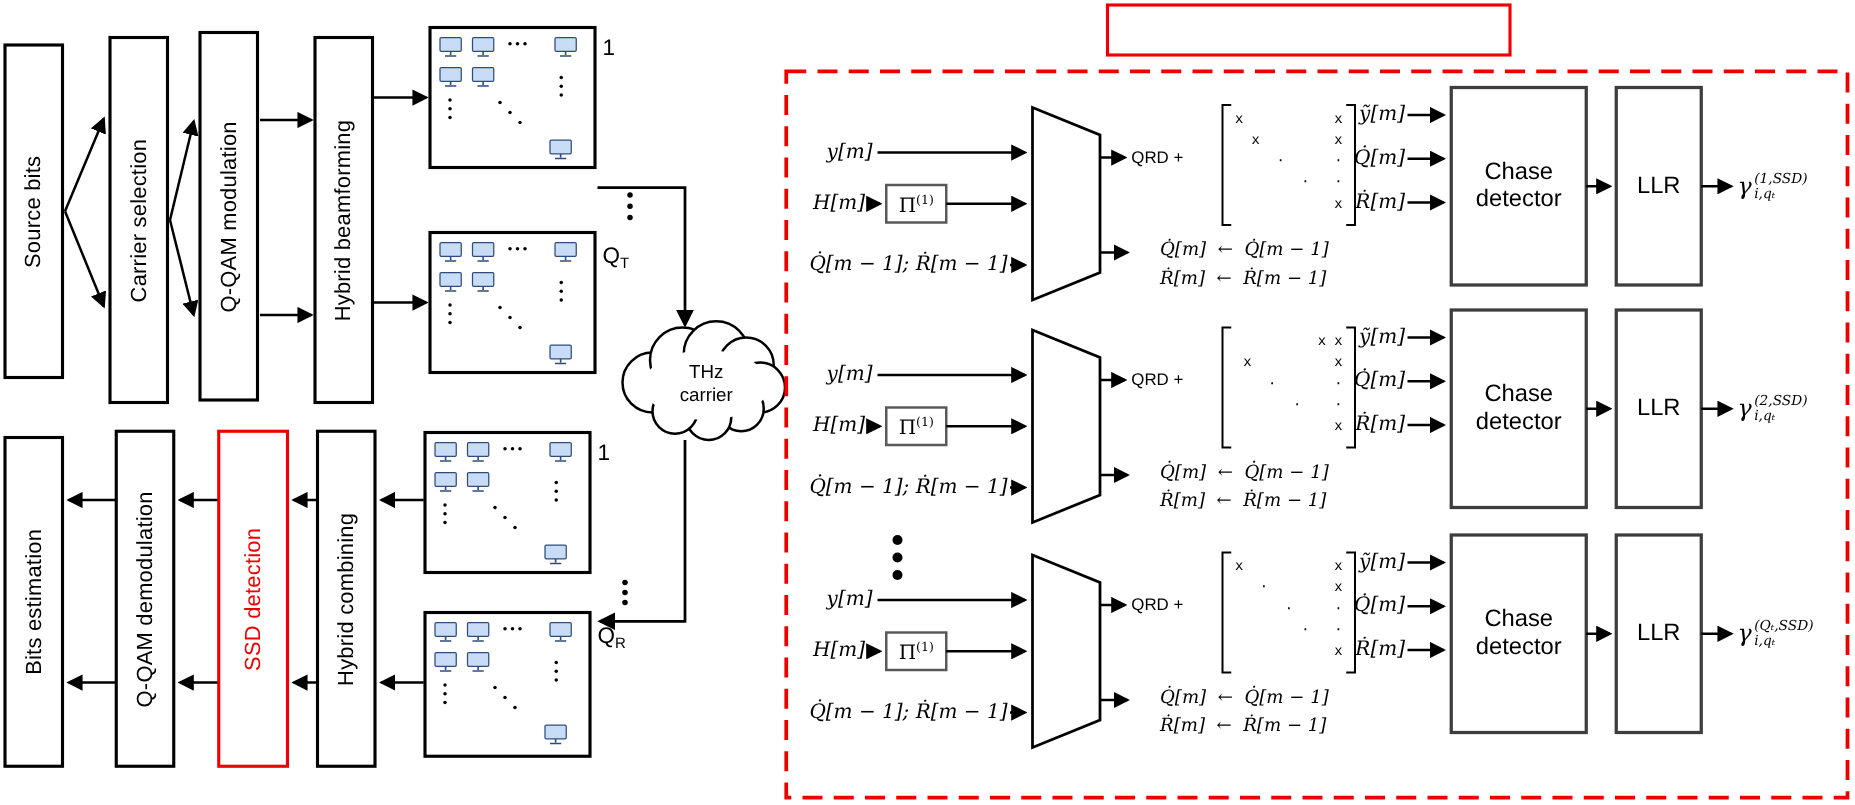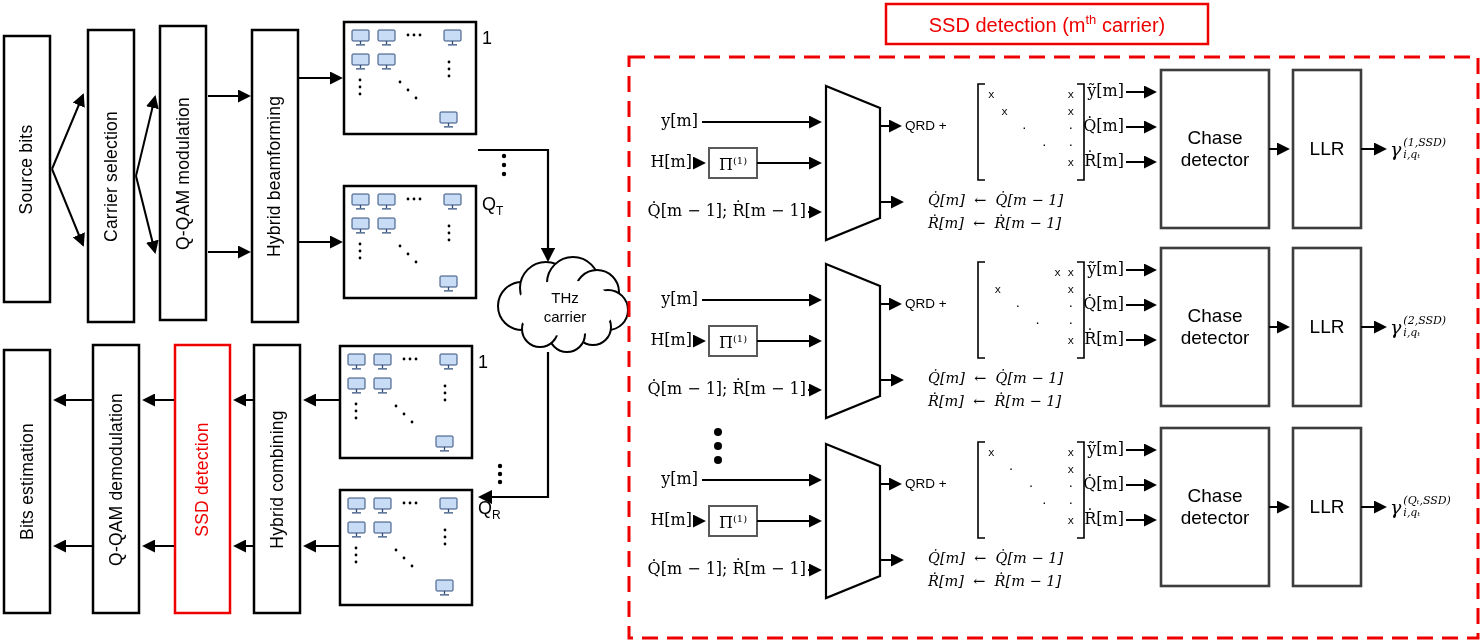--- a/index.html
+++ b/index.html
@@ -7,21 +7,21 @@
          font-family:"Liberation Sans",sans-serif;color:#000}
   #art{position:absolute;left:0;top:0}
   #art line{stroke:#000;stroke-width:2}
   #art .thin{stroke-width:1.6}
   .abs{position:absolute}
   .vwrap{position:absolute;display:flex;align-items:center;justify-content:center}
   .vwrap span{transform:rotate(-90deg);white-space:nowrap;font-size:17.5px;letter-spacing:.2px}
   .red{color:#ef0000}
   .r{text-align:right}
   .flexc{display:flex;align-items:center;justify-content:center;text-align:center}
-  .math{font-family:"DejaVu Serif",serif;font-size:16px;line-height:20px}
+  .math{font-family:"DejaVu Serif",serif;font-style:italic;font-size:16px;line-height:20px}
   .math sup{font-size:10px;font-style:normal}
   .qrd{font-family:"Liberation Sans",sans-serif;font-size:13.5px}
   .mono{font-family:"DejaVu Sans Mono",monospace;font-size:11px;line-height:17px;white-space:pre}
   .upd{font-family:"DejaVu Serif",serif;font-style:italic;font-size:14.5px;line-height:23px;white-space:pre}
   .blocklabel{font-size:19px;line-height:22px}
   .gamma{display:flex;align-items:center;font-family:"DejaVu Serif",serif;font-style:italic}
   .gamma .g{font-size:19px}
   .gamma .stack{display:flex;flex-direction:column;font-size:11px;line-height:12px;margin-left:2px}
   .title{font-size:20px}
   .title sup{font-size:13px}
@@ -191,23 +191,20 @@
     </div>
 
 <div class="abs arrlbl" style="left:482px;top:28px"><span>1</span></div>
 <div class="abs arrlbl" style="left:482px;top:194px"><span>Q</span><sub>T</sub></div>
 <div class="abs arrlbl" style="left:478px;top:352px"><span>1</span></div>
 <div class="abs arrlbl" style="left:478px;top:498px"><span>Q</span><sub>R</sub></div>
 
 <div class="abs flexc chan" style="left:518px;top:287px;width:94px;height:40px"><span>THz
 carrier</span></div>
 
-<div class="abs flexc red title" style="left:886px;top:4px;width:322px;height:40px">
-  <span><span>SSD detection (m</span><sup>th</sup><span> carrier)</span></span>
-</div>
 
 <div class="abs math r" style="left:640px;top:111px;width:58px">y[m]</div>
 <div class="abs math r" style="left:640px;top:152px;width:52px">H[m]</div>
 <div class="abs flexc" style="left:709px;top:147px;width:48px;height:32px">
   <span class="math" style="font-style:normal"><span>Π</span><sup>(1)</sup></span>
 </div>
 <div class="abs math r" style="left:634px;top:201px;width:172px">Q̇[m − 1]; Ṙ[m − 1]</div>
 <div class="abs qrd" style="left:905px;top:118px">QRD  +</div>
 <div class="abs mono" style="left:988px;top:86px">x           x
   x         x

